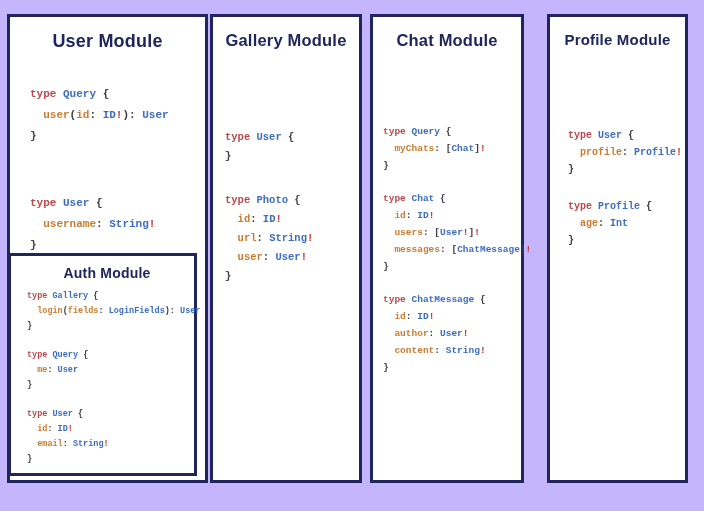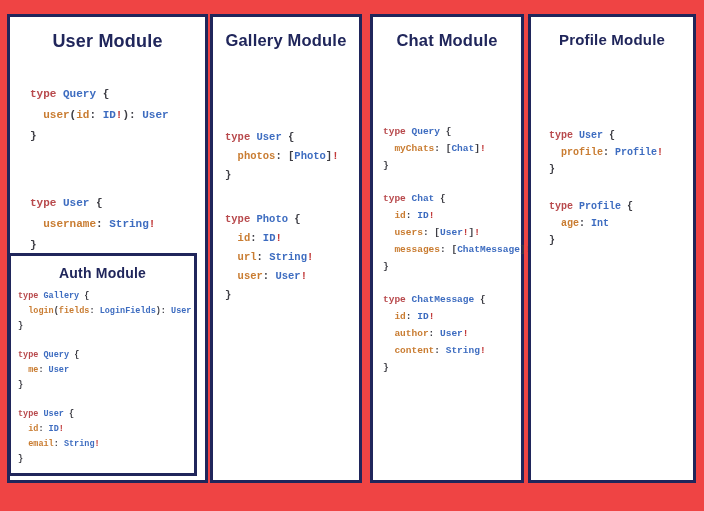--- a/index.html
+++ b/index.html
@@ -1,41 +1,42 @@
 <!DOCTYPE html>
 <html style="--navy: #20265b; --c-k: #b8494c; --c-t: #3d6cc0; --c-pr: #c97c31; --c-p: #3d3d44; --c-b: #c23b3b;"><head>
 <meta charset="utf-8">
 <style>
   html,body{margin:0;padding:0;background:#ffffff;}
   .canvas{
     position:relative;
     width:704px;height:511px;
-    background:#ef4444;
+    background:#c4b5fd;
     font-family:"Liberation Sans",sans-serif;
     overflow:hidden;
   }
   .panel{
     position:absolute;
     top:14px;
     height:469px;
     background:#ffffff;
     border:3px solid var(--navy,#20265b);
     box-sizing:border-box;
   }
   #panel-user{left:7px;width:201px;}
   #panel-gallery{left:210px;width:152px;}
   #panel-chat{left:370px;width:154px;}
-  #panel-profile{left:528px;width:168px;}
+  #panel-profile{left:547px;width:141px;}
   #panel-auth{
     position:absolute;
     left:8px;top:253px;width:189px;height:223px;
     background:#ffffff;
     border:3px solid var(--navy,#20265b);
     box-sizing:border-box;
     z-index:2;
+    padding-left:9px;
   }
   .panel-title{
     margin:0;text-align:center;font-weight:bold;
     color:var(--navy,#20265b);
     letter-spacing:.2px;
   }
   #panel-user .panel-title{margin-top:14px;font-size:18px;}
   #panel-gallery .panel-title{margin-top:14px;font-size:16.5px;}
   #panel-chat .panel-title{margin-top:14px;font-size:16.5px;}
   #panel-profile .panel-title{margin-top:14px;font-size:15px;}
@@ -80,21 +81,20 @@
           <div class="code-line"><span class="tok-p">}</span></div>
         </div>
       </div>
   </section>
 
   <section class="panel" id="panel-gallery">
     <h2 class="panel-title">Gallery Module</h2>
     <div class="code">
         <div class="code-block">
           <div class="code-line"><span class="tok-k">type </span><span class="tok-t">User </span><span class="tok-p">{</span></div>
-          <div class="code-line"><span class="tok-pr">  photos</span><span class="tok-p">: [</span><span class="tok-t">Photo</span><span class="tok-p">]</span><span class="tok-b">!</span></div>
           <div class="code-line"><span class="tok-p">}</span></div>
         </div>
         <div class="code-block">
           <div class="code-line"><span class="tok-k">type </span><span class="tok-t">Photo </span><span class="tok-p">{</span></div>
           <div class="code-line"><span class="tok-pr">  id</span><span class="tok-p">: </span><span class="tok-t">ID</span><span class="tok-b">!</span></div>
           <div class="code-line"><span class="tok-pr">  url</span><span class="tok-p">: </span><span class="tok-t">String</span><span class="tok-b">!</span></div>
           <div class="code-line"><span class="tok-pr">  user</span><span class="tok-p">: </span><span class="tok-t">User</span><span class="tok-b">!</span></div>
           <div class="code-line"><span class="tok-p">}</span></div>
         </div>
       </div>

